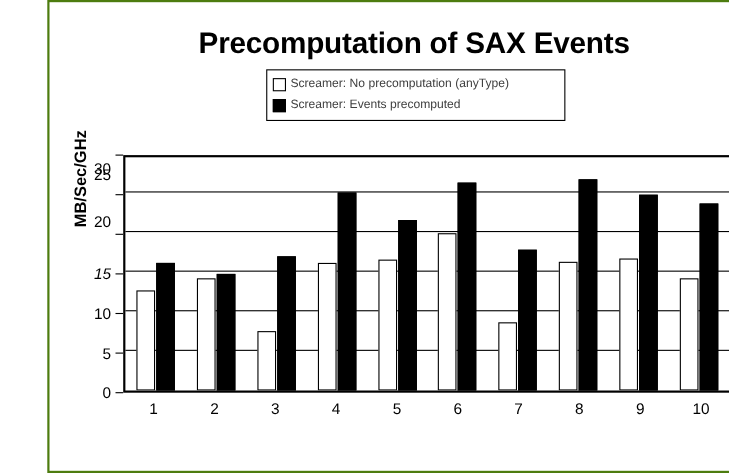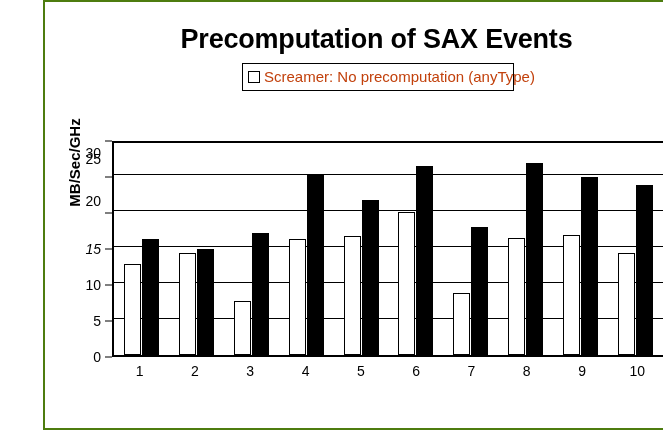--- a/index.html
+++ b/index.html
@@ -53,22 +53,22 @@
   .legend-swatch {
     width: 10px;
     height: 10px;
     border: 1px solid #000000;
     margin-right: 4px;
     flex: 0 0 auto;
   }
   .legend-swatch.fill-white { background: #ffffff; }
   .legend-swatch.fill-black { background: #000000; }
   .legend-label {
-    font-size: 15px;
-    color: #c2410c;
+    font-size: 11px;
+    color: #404040;
     line-height: 13px;
   }
   
   #plot {
     position: absolute;
     left: 67px;
     top: 139px;
     width: 553px;
     height: 216px;
     box-sizing: border-box;
@@ -173,20 +173,24 @@
 <body>
 
 <div id="frame">
 
   <div id="chart-title">Precomputation of SAX Events</div>
 
   <div id="legend">
     <div class="legend-row">
       <span class="legend-swatch fill-white"></span>
       <span class="legend-label">Screamer: No precomputation (anyType)</span>
+    </div>
+    <div class="legend-row">
+      <span class="legend-swatch fill-black"></span>
+      <span class="legend-label">Screamer: Events precomputed</span>
     </div>
   </div>
 
   <div id="y-axis-ticks">
       <div class="y-tick-label" style="top: 216px;">0</div>
       <div class="y-tick-mark" style="top: 216px;"></div>
       <div class="y-tick-label" style="top: 180px;">5</div>
       <div class="y-tick-mark" style="top: 180px;"></div>
       <div class="y-tick-label" style="top: 144px;">10</div>
       <div class="y-tick-mark" style="top: 144px;"></div>

